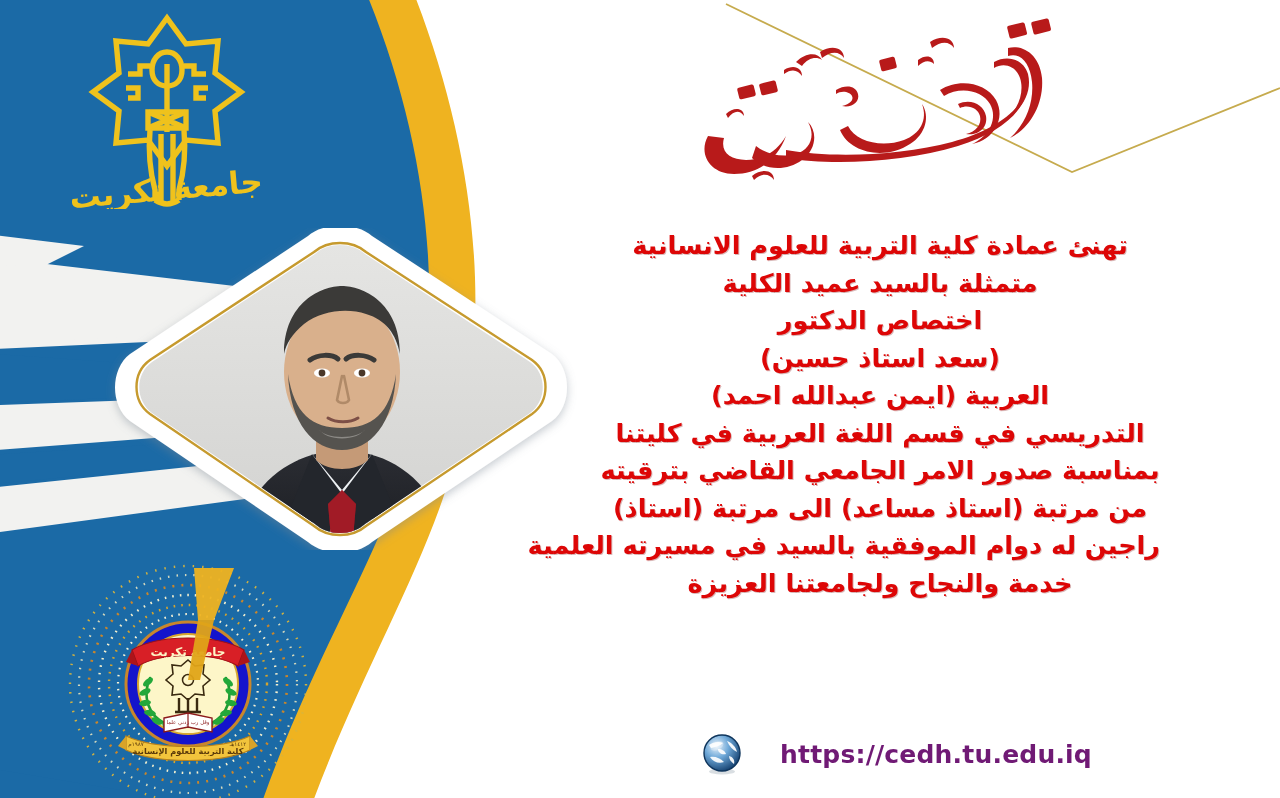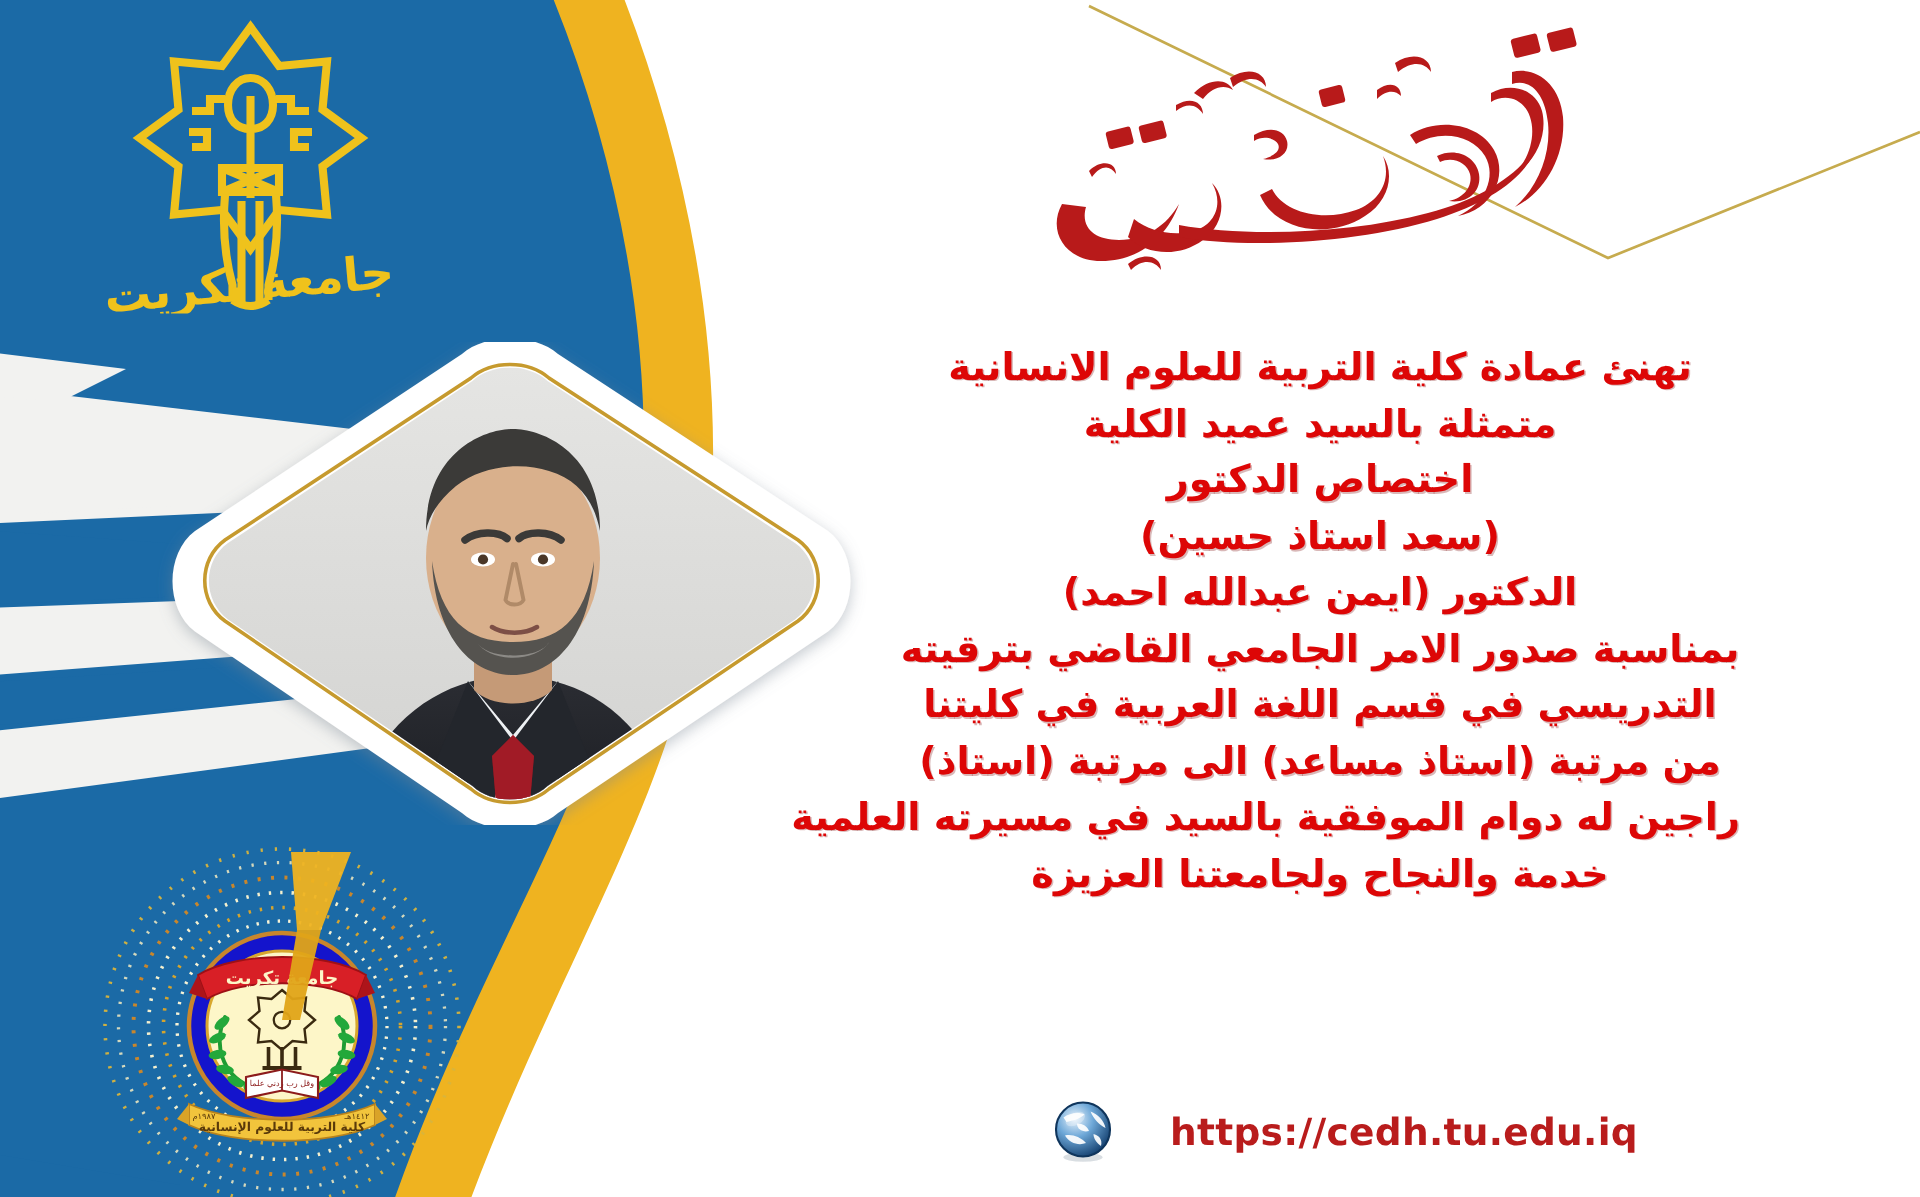--- a/index.html
+++ b/index.html
@@ -83,21 +83,21 @@
     left:700px;
     top:732px;
     display:flex;
     align-items:center;
     gap:36px;
     direction:ltr;
   }
   .globe{width:44px;height:44px;flex:0 0 44px;}
   .globe svg{display:block;width:100%;height:100%;}
   .site-url{
-    color:#b91c1c;
+    color:#701a75;
     font-weight:bold;
     font-size:25px;
     letter-spacing:0.2px;
     font-family:"DejaVu Sans","Liberation Sans",sans-serif;
   }
 </style>
 </head>
 <body>
 
 <div id="poster">
@@ -370,23 +370,23 @@
         <path d="M62 168 C 72 160 84 162 84 172 C 80 166 72 164 64 172 Z"></path>
       </g>
     </svg>
   </div>
 
   <div class="body-text">
     <div class="line">تهنئ عمادة كلية التربية للعلوم الانسانية</div>
     <div class="line">متمثلة بالسيد عميد الكلية</div>
     <div class="line">اختصاص الدكتور</div>
     <div class="line">(سعد استاذ حسين)</div>
-    <div class="line">الدكتور (ايمن عبدالله احمد)</div>
+    <div class="line">العربية (ايمن عبدالله احمد)</div>
+    <div class="line">التدريسي في قسم اللغة العربية في كليتنا</div>
     <div class="line">بمناسبة صدور الامر الجامعي القاضي بترقيته</div>
-    <div class="line">التدريسي في قسم اللغة العربية في كليتنا</div>
     <div class="line">من مرتبة (استاذ مساعد) الى مرتبة (استاذ)</div>
     <div class="line">راجين له دوام الموفقية بالسيد في مسيرته العلمية</div>
     <div class="line">خدمة والنجاح ولجامعتنا العزيزة</div>
   </div>
 
   <div class="footer">
     <span class="globe">
       <svg viewBox="0 0 44 44" aria-hidden="true">
         <defs>
           <radialGradient id="globeG" cx="35%" cy="30%" r="75%">

